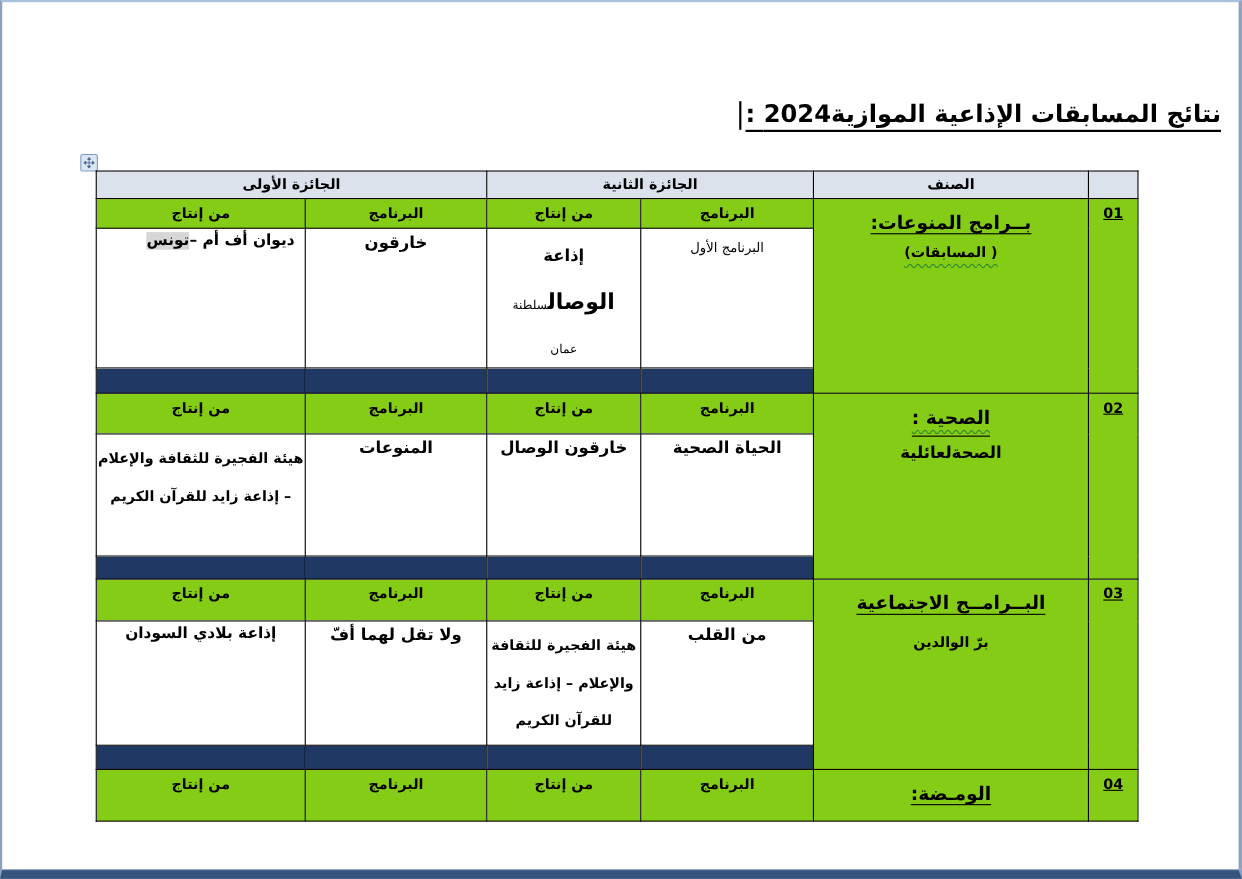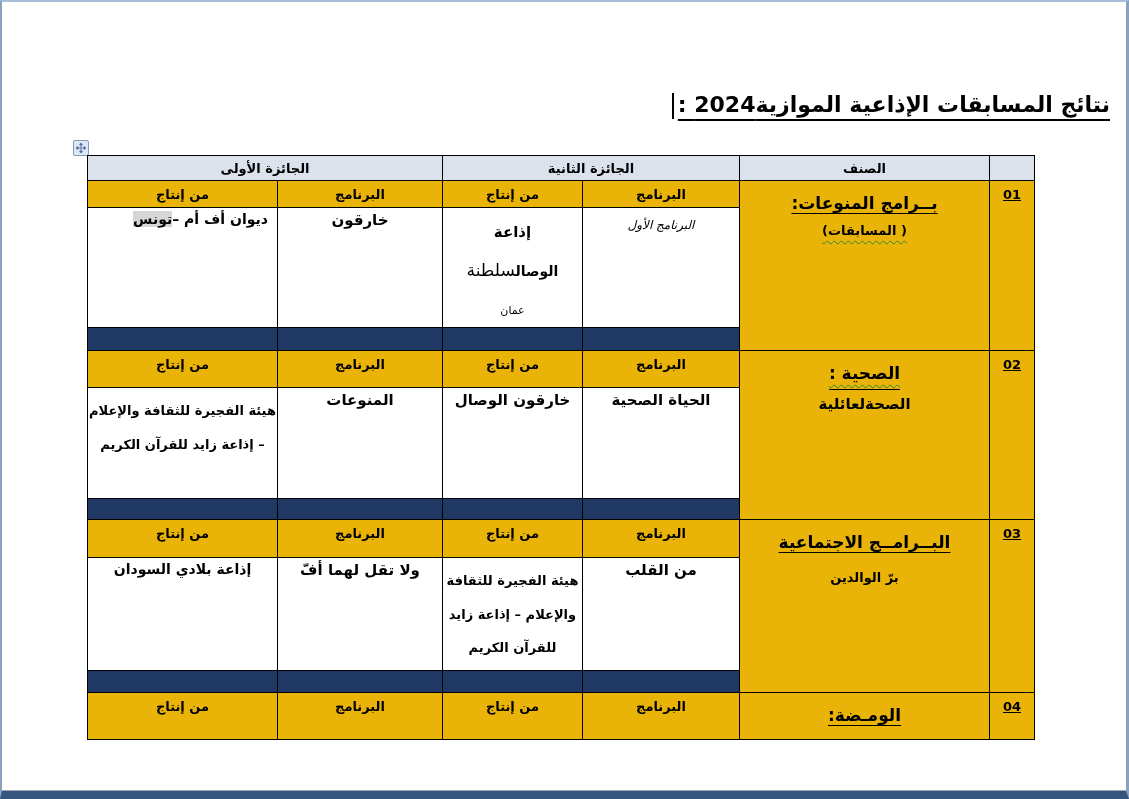--- a/index.html
+++ b/index.html
@@ -40,48 +40,48 @@
     border-collapse:collapse;table-layout:fixed;direction:rtl;
     font-family:"DejaVu Sans",sans-serif;color:#000;
   }
   table.results td,table.results th{
     border:1px solid #000;padding:0;overflow:hidden;box-sizing:border-box;
   }
   tr.h1 th{
     background:#dbe2eb;font-size:13px;font-weight:bold;height:25px;text-align:center;margin-top:12px;
   }
   tr.lbl td{
-    background:#eab308;font-size:13px;font-weight:bold;text-align:center;vertical-align:top;padding-top:6px;margin-top:36px;
+    background:#84cc16;font-size:13px;font-weight:bold;text-align:center;vertical-align:top;padding-top:6px;margin-top:36px;
   }
   tr.navy td{background:#1f3864;}
   td.cat{
     background:#ededed;text-align:right;vertical-align:top;padding:8px 8px 0 2px;direction:rtl;
   }
   td.num{
     background:#ffffff;text-align:center;vertical-align:top;
     font-weight:bold;font-size:11px;padding-top:14px;
   }
   td.d{
     background:#ffffff;text-align:center;vertical-align:top;padding-top:10px;
     font-weight:bold;font-size:15px;line-height:1.6;
   }
-  td.d.small-reg{font-weight:normal;font-size:12px;padding-top:8px;font-style:italic;}
+  td.d.small-reg{font-weight:normal;font-size:12px;padding-top:8px;}
   td.d.multiline{font-size:13px;line-height:2.6;padding-top:6px;}
   .u{text-decoration:underline;}
   .cat-title{font-size:17px;font-weight:bold;text-decoration:underline;text-underline-offset:4px;display:inline-block;line-height:1.9;}
   .wavy-extra{
     display:inline-block;
     text-decoration:underline wavy #2e8b2e;text-decoration-thickness:1px;text-underline-offset:5px;
   }
   .cat-sub{font-size:13px;font-weight:bold;display:block;line-height:1.9;}
   .cat-sub.big{font-size:15px;}
   .hl{background:#d6d6d6;margin-left:36px;}
   .line2-small{font-size:11px;font-weight:normal;}
-  .big-bold{font-size:14px;}
-  .mid{font-size:17px;font-weight:normal;}
+  .big-bold{font-size:20px;}
+  .mid{font-size:11px;font-weight:normal;}
 </style>
 </head>
 <body>
 
 <div class="window-frame"></div>
 
 <div class="doc-title"><span>نتائج المسابقات الإذاعية الموازية2024 :</span><span class="caret"></span></div>
 
 <div class="move-handle">
   <svg width="10" height="10" viewBox="0 0 10 10">

